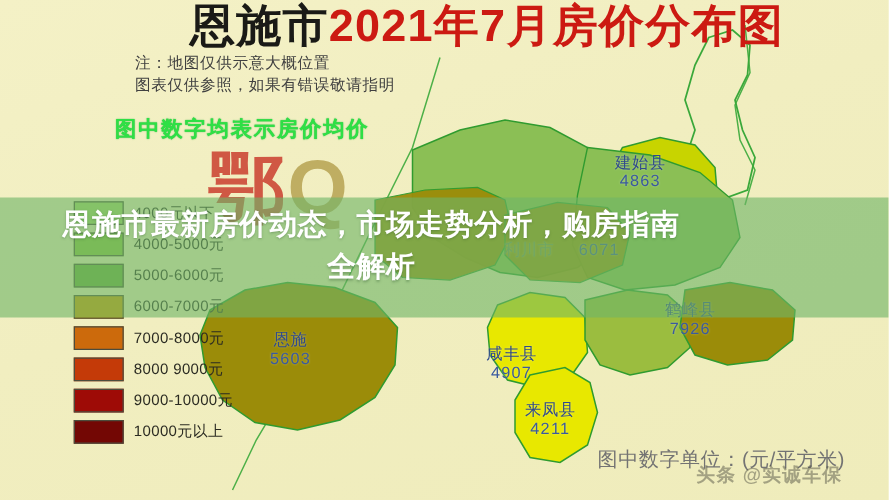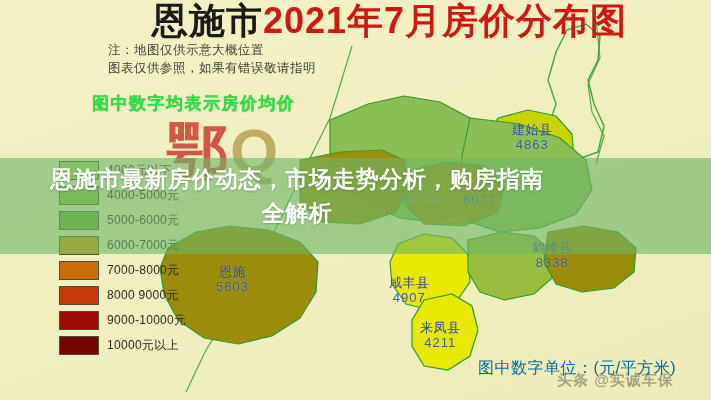--- a/index.html
+++ b/index.html
@@ -125,21 +125,21 @@
     color: #3a5a9e;
     letter-spacing: 1px;
   }
 
   
   .unit-caption {
     position: absolute;
     left: 478px;
     top: 358px;
     font-size: 16px;
-    color: #0369a1;
+    color: #737373;
     white-space: nowrap;
     letter-spacing: .5px;
   }
   
   .site-wm {
     position: absolute;
     left: 557px;
     top: 371px;
     font-size: 15px;
     color: rgba(70,70,60,.45);
@@ -216,21 +216,21 @@
                L468 272 Z" fill="#9bbd3f" stroke="#2f9b2f" stroke-width="1.2"></path>
 
       <path d="M548 232 L584 226 L618 232 L636 248 L634 272 L614 288 L582 292 L556 284
                L544 262 Z" fill="#9b8c09" stroke="#2f9b2f" stroke-width="1.2"></path>
 
       <path d="M404 172 L446 162 L486 166 L504 186 L498 212 L464 226 L424 224 L404 204 Z" fill="#9b8c09" stroke="#2f9b2f" stroke-width="1" opacity="0.9"></path>
     </svg>
   </div>
 
 
-  <div class="region-label" style="left:512px; top:122px;text-align:center;">
+  <div class="region-label" style="left:492px; top:122px;text-align:center;">
     <span>建始县</span>
     <span class="val">4863</span>
   </div>
 
   <div class="region-label" style="left:403px; top:192px; color:#6f8f60;">
     <span>利川市</span>
   </div>
 
   <div class="region-label" style="left:463px; top:192px; color:#7c9a6a;">
     <span class="val">6071</span>
@@ -247,21 +247,21 @@
   </div>
 
   <div class="region-label" style="left:420px; top:320px;">
     <span>来凤县</span>
     <span class="val">4211</span>
   </div>
 
 
   <div class="region-label" style="left:532px; top:240px;">
     <span>鹤峰县</span>
-    <span class="val">8338</span>
+    <span class="val">7926</span>
   </div>
 
   <div class="title-row">
     <span class="title-black">恩施市</span><span class="title-red">2021年7月房价分布图</span>
   </div>
 
   <div class="note-line note-1">注：地图仅供示意大概位置</div>
   <div class="note-line note-2">图表仅供参照，如果有错误敬请指明</div>
 
   <div class="green-note">图中数字均表示房价均价</div>

